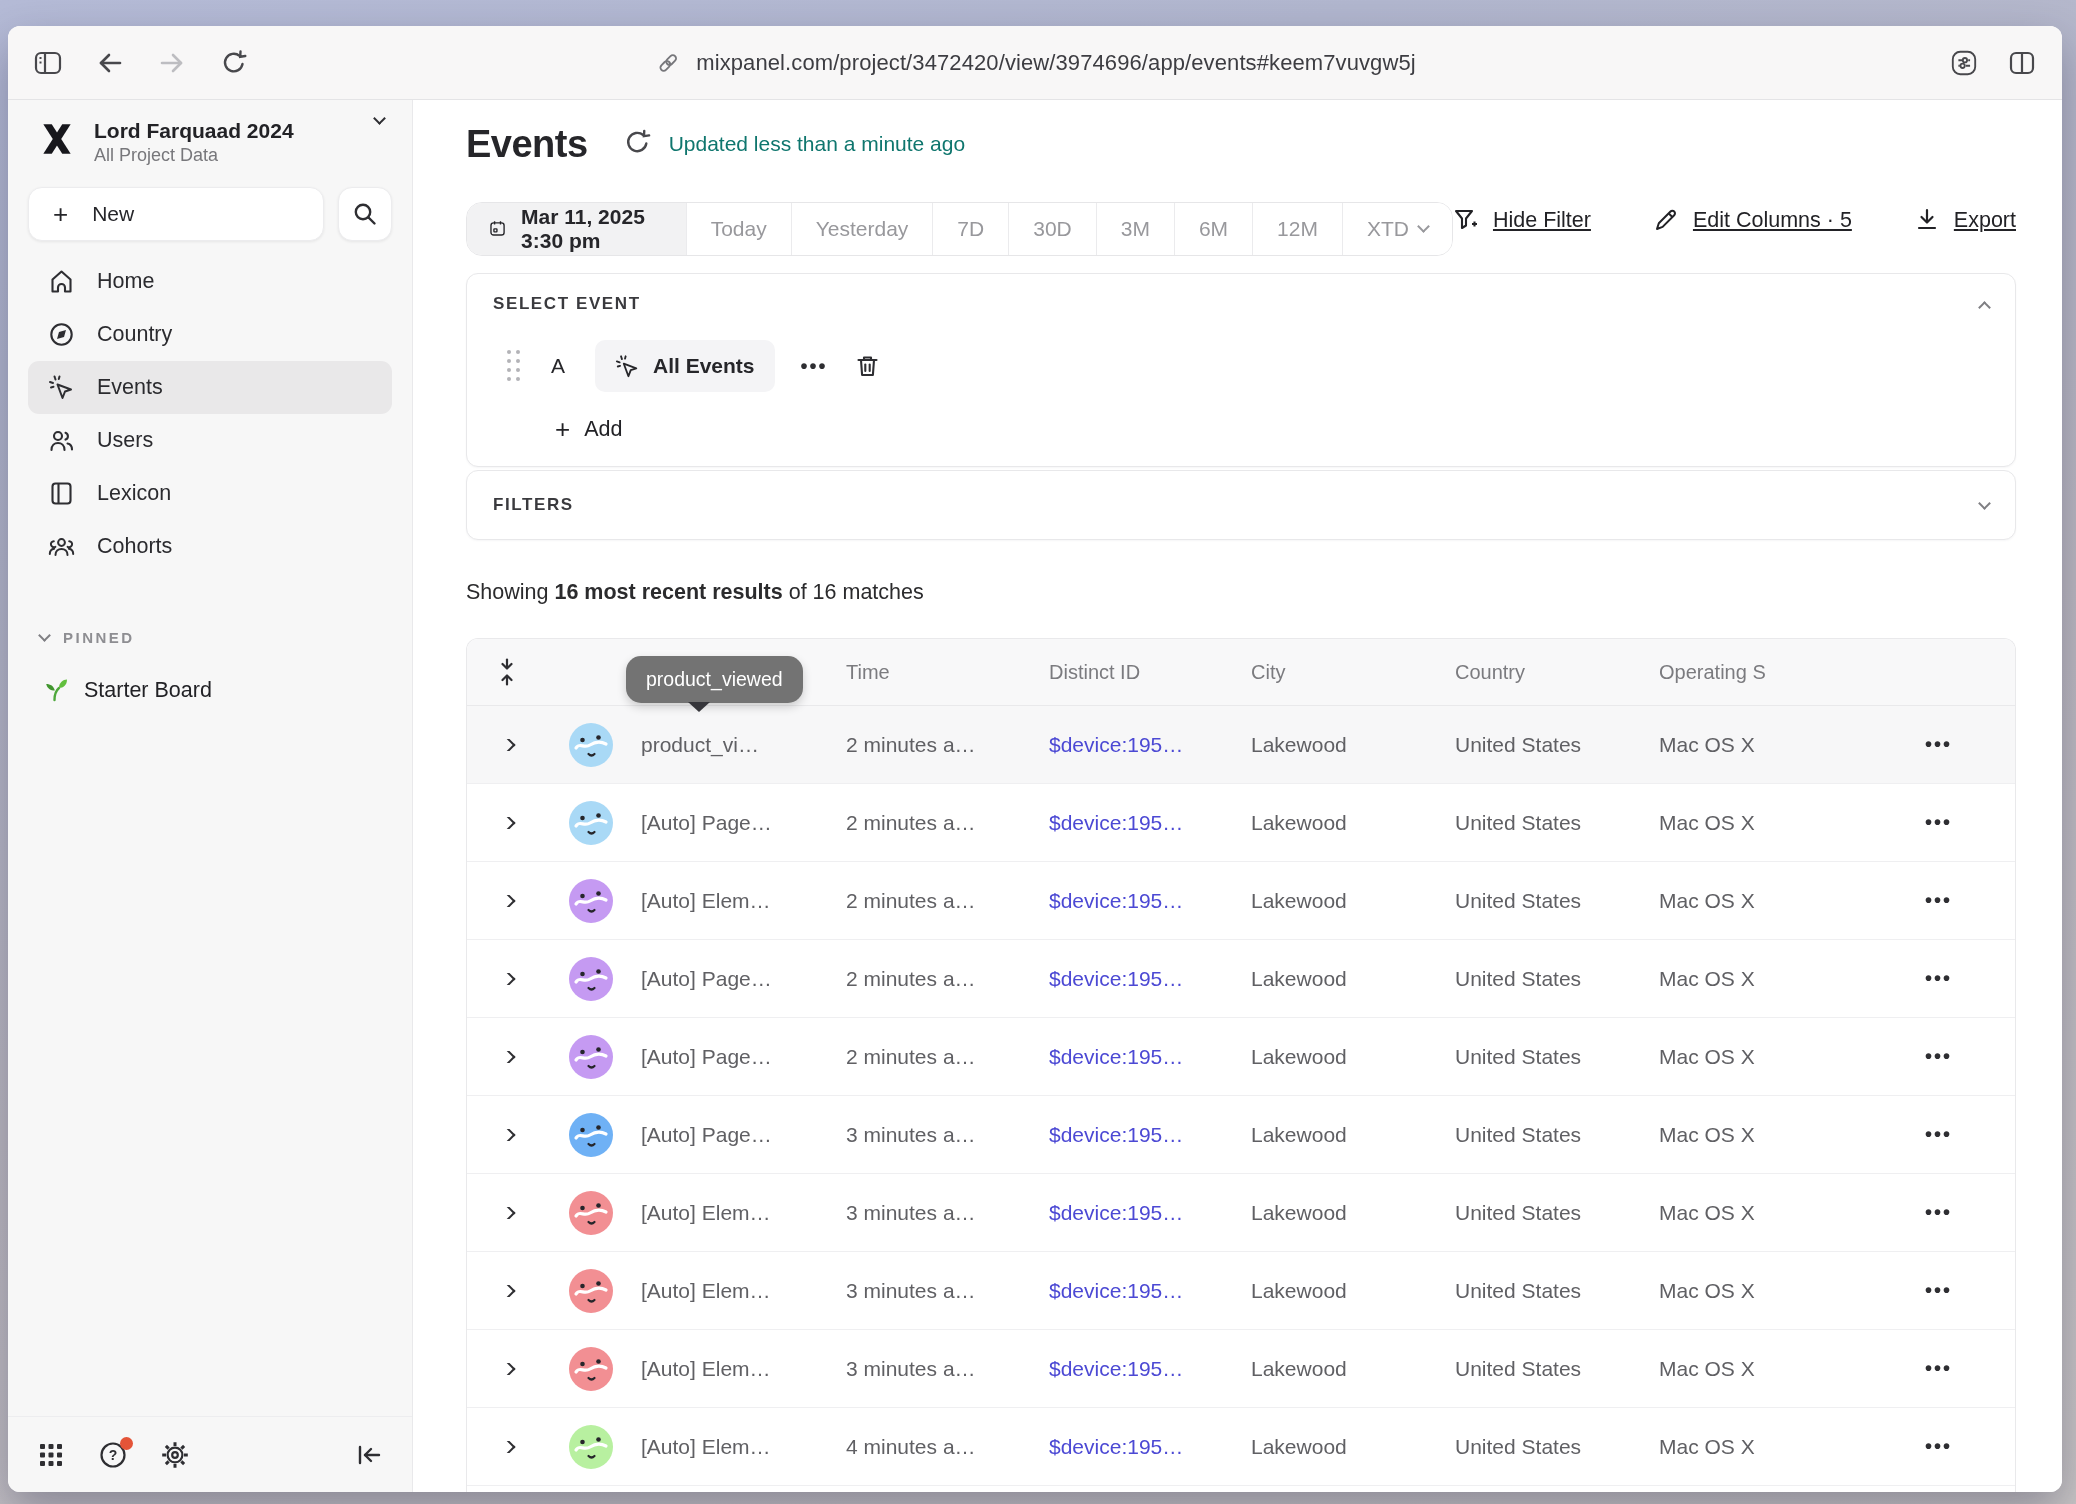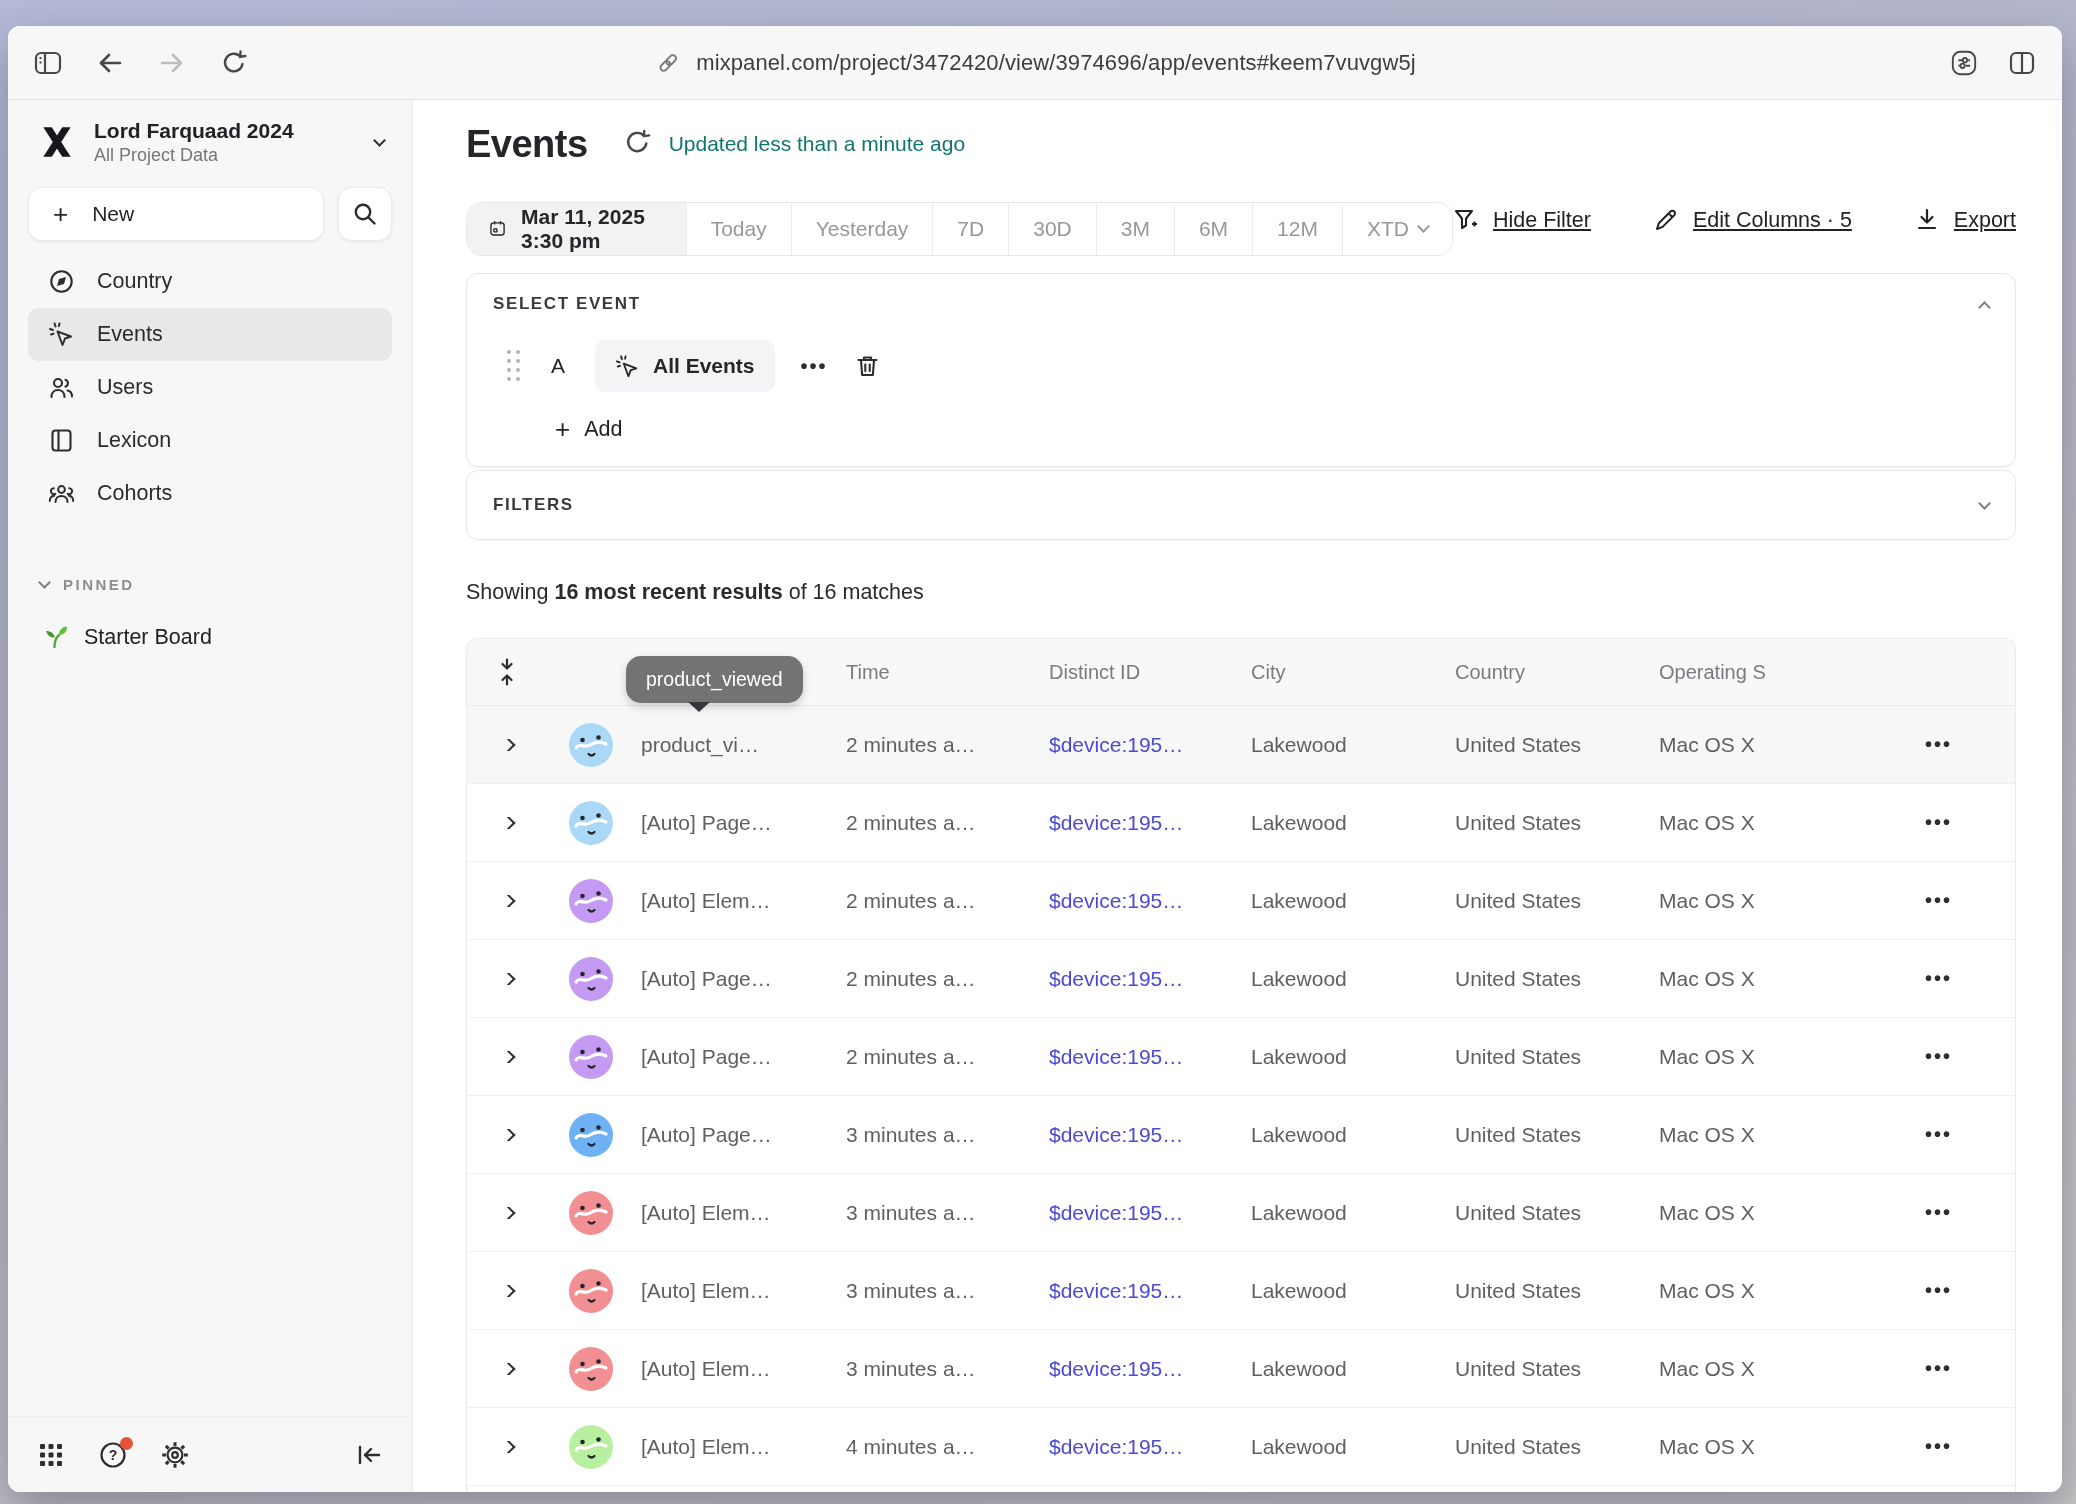--- a/index.html
+++ b/index.html
@@ -29,21 +29,21 @@
     display:flex; align-items:center; gap:14px; white-space:nowrap;
   }
   .url-text { font-size:22px; color:#3d3d42; letter-spacing:.1px; }
   .tb-right { margin-left:auto; display:flex; align-items:center; gap:30px; }
   
   .app { flex:1; display:flex; min-height:0; }
   .sidebar {
     width:405px; flex:0 0 405px; background:#f7f7f7; border-right:1px solid #e9e9eb;
     position:relative; padding:18px 20px 0;
   }
-  .proj { display:flex; align-items:center; gap:16px; padding:0 8px; }
+  .proj { display:flex; align-items:flex-start; gap:16px; padding:0 8px; }
   .logo { width:42px; height:42px; flex:0 0 42px; }
   .proj-meta { line-height:1.25; }
   .proj-name { font-size:21px; font-weight:700; color:#222226; }
   .proj-scope { font-size:18px; color:#77777b; }
   .proj .chev-d { margin-left:auto; }
   .newrow { display:flex; gap:14px; margin-top:20px; }
   .btn-new {
     flex:1; height:54px; background:#fff; border:1px solid #ececee; border-radius:14px;
     box-shadow:0 1px 3px rgba(0,0,0,.07); display:flex; align-items:center; gap:24px;
     padding:0 24px; font-size:21px; color:#26262a;
@@ -217,20 +217,26 @@
         <div class="btn-search">
           <svg width="26" height="26" viewBox="0 0 26 26" fill="none" stroke="currentColor" stroke-width="2.4" stroke-linecap="round">
               <circle cx="11" cy="11" r="7.2"></circle>
               <line x1="16.5" y1="16.5" x2="22.5" y2="22.5"></line>
             </svg>
         </div>
       </div>
 
       <div class="nav">
         <div class="nav-item">
+          <svg class="nav-ic" viewBox="0 0 27 27" fill="none" stroke="currentColor" stroke-width="2.1" stroke-linejoin="round">
+              <path d="M4.5 23.5 V11.5 L13.5 3.5 L22.5 11.5 V23.5 H17 V19.5 a3.5 3.5 0 0 0 -7 0 V23.5 Z"></path>
+            </svg>
+          <span>Home</span>
+        </div>
+        <div class="nav-item">
           <svg class="nav-ic" viewBox="0 0 27 27" fill="none" stroke="currentColor" stroke-width="2.1">
               <circle cx="13.5" cy="13.5" r="10.2"></circle>
               <path d="M18 9 L11 11 L9 18 L16 16 Z" fill="currentColor" stroke="none"></path>
             </svg>
           <span>Country</span>
         </div>
         <div class="nav-item active">
           <svg class="nav-ic" viewBox="0 0 27 27" fill="none" stroke="currentColor" stroke-width="2" stroke-linejoin="round" stroke-linecap="round">
               <path d="M9.5 10.5 L23 15.5 L17 17.5 L14.5 24 Z"></path>
               <line x1="6.5" y1="2.5" x2="7.5" y2="5.5"></line>

